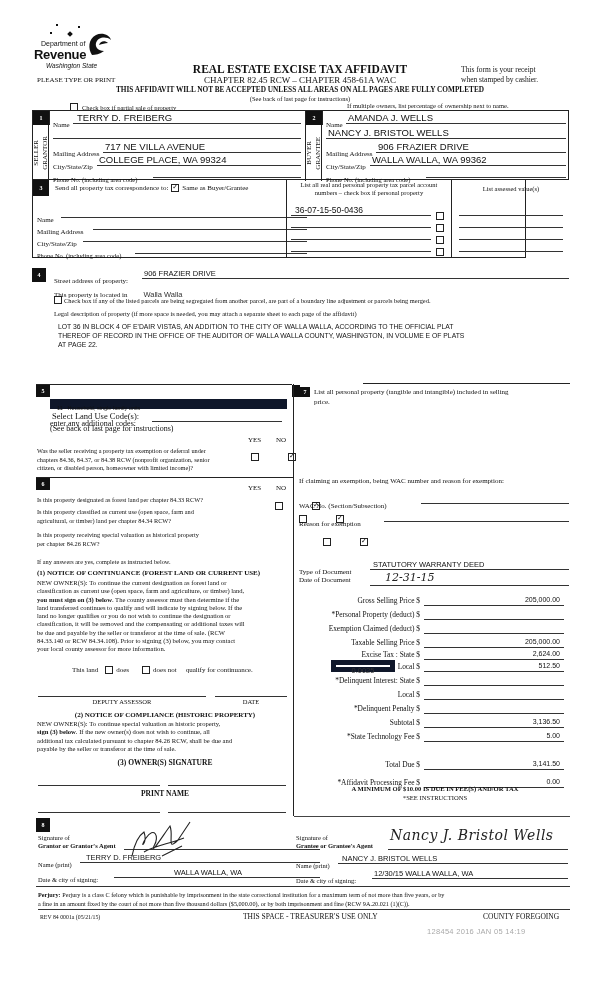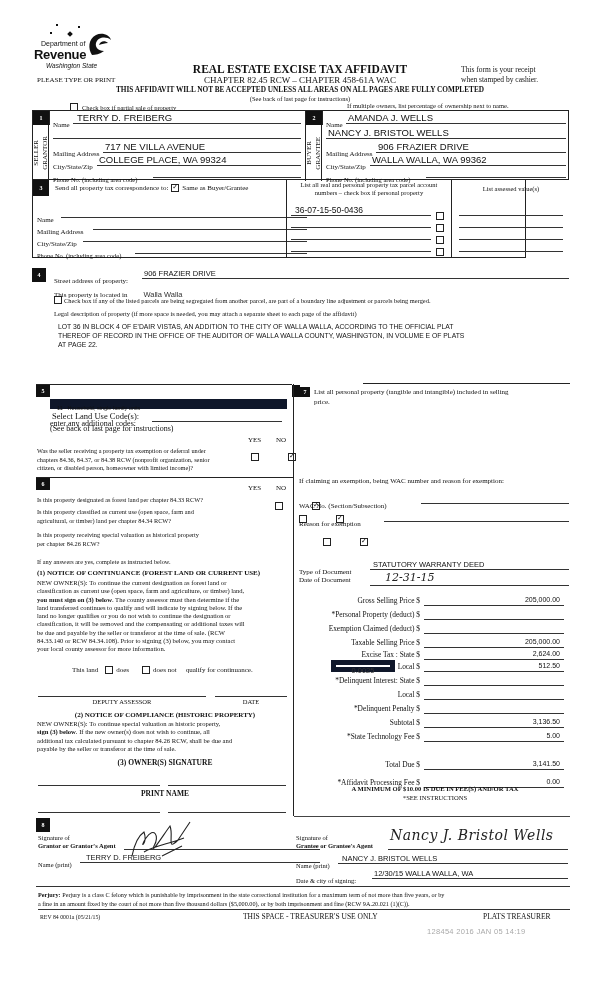--- a/index.html
+++ b/index.html
@@ -403,20 +403,25 @@
   </div>
   <div class="abs line" style="left:88px;top:16px;width:196px;height:16px;"></div>
   <svg class="abs" style="left:88px;top:-2px;" width="80" height="46" viewBox="0 0 80 46">
     <path d="M8 40 C10 30 14 20 20 16 C24 28 14 34 22 22 C30 10 36 20 30 30 C26 40 40 18 46 10 C50 20 42 36 54 24 C58 18 62 12 66 6 M20 36 C30 30 44 28 60 22 M38 40 L58 30" stroke="#222" stroke-width="1.1" fill="none"></path>
   </svg>
   <div class="abs" style="left:2px;top:35px;width:282px;height:10px;">
     <span class="serif" style="font-size:6.5px;">Name (print)</span>
     <span class="abs line" style="left:42px;right:0;top:0;height:10px;"></span>
     <span class="abs typed" style="left:48px;top:0;font-size:7.5px;">TERRY D. FREIBERG</span>
   </div>
+  <div class="abs" style="left:2px;top:50px;width:282px;height:10px;">
+    <span class="serif" style="font-size:6.5px;">Date &amp; city of signing:</span>
+    <span class="abs line" style="left:76px;right:0;top:0;height:10px;"></span>
+    <span class="abs typed" style="left:136px;top:0;font-size:7.5px;">WALLA WALLA, WA</span>
+  </div>
 
   <div class="abs serif" style="left:260px;top:16px;font-size:6.5px;line-height:8px;">
     <div>Signature of</div>
     <div class="bold">Grantee or Grantee's Agent</div>
   </div>
   <div class="abs line" style="left:352px;top:16px;width:180px;height:16px;"></div>
   <div class="abs hand" style="left:354px;top:9px;font-size:14px;letter-spacing:0.5px;">Nancy J. Bristol Wells</div>
   <div class="abs" style="left:260px;top:36px;width:272px;height:10px;">
     <span class="serif" style="font-size:6.5px;">Name (print)</span>
     <span class="abs line" style="left:42px;right:0;top:0;height:10px;"></span>
@@ -431,17 +436,17 @@
 <div class="abs" style="left:36px;top:886px;width:534px;height:1px;background:#333;"></div>
 
 
 <div class="abs serif" style="left:38px;top:891px;width:534px;font-size:6.2px;line-height:8.5px;">
   <div><b>Perjury:</b><span> Perjury is a class C felony which is punishable by imprisonment in the state correctional institution for a maximum term of not more than five years, or by</span></div>
   <div>a fine in an amount fixed by the court of not more than five thousand dollars ($5,000.00), or by both imprisonment and fine (RCW 9A.20.021 (1)(C)).</div>
 </div>
 <div class="abs" style="left:38px;top:909px;width:532px;height:1px;background:#333;"></div>
 <div class="abs serif" style="left:40px;top:914px;font-size:5.8px;">REV 84 0001a (05/21/15)</div>
 <div class="abs serif" style="left:243px;top:912px;font-size:7.5px;">THIS SPACE - TREASURER'S USE ONLY</div>
-<div class="abs serif" style="left:483px;top:912px;font-size:7.5px;">PLATS TREASURER</div>
+<div class="abs serif" style="left:483px;top:912px;font-size:7.5px;">COUNTY FOREGOING</div>
 <div class="abs sans" style="left:427px;top:927px;font-size:7.5px;color:#aaa;letter-spacing:0.3px;">128454 2016 JAN 05 14:19</div>
 
 
 
 
 </body></html>

